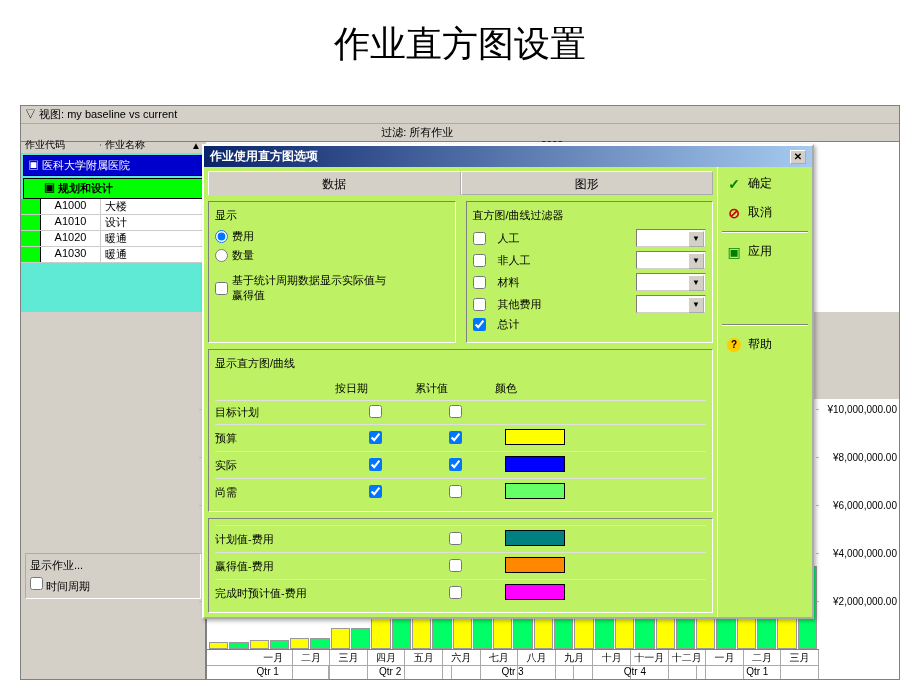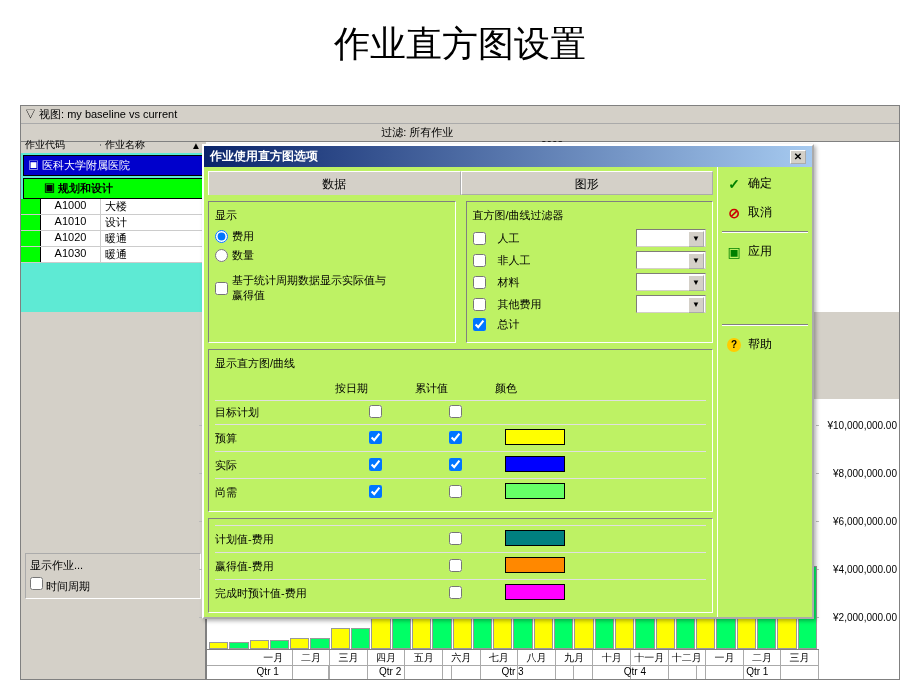--- a/index.html
+++ b/index.html
@@ -37,21 +37,21 @@
     .panel-title { font-size: 11px; margin-bottom: 4px; }
     .radio-row { display: flex; gap: 10px; font-size: 11px; }
     .check-row { font-size: 11px; display: flex; align-items: center; gap: 4px; }
     
     .chart-area { flex: 1; background: #fff; position: relative; border-left: 1px solid #808080; }
     .chart-bars { position: absolute; bottom: 30px; left: 0; right: 80px; height: 230px; display: flex; align-items: flex-end; gap: 1px; padding: 0 2px; }
     .bar-group { flex: 1; display: flex; align-items: flex-end; gap: 1px; height: 100%; }
     .bar { flex: 1; }
     .bar-yellow { background: #ffff00; border: 1px solid #999; }
     .bar-green { background: #00ff66; border: 1px solid #999; }
-    .y-axis { position: absolute; right: 0; top: 16px; bottom: 30px; width: 80px; }
+    .y-axis { position: absolute; right: 0; top: 0; bottom: 30px; width: 80px; }
     .y-label { position: absolute; right: 2px; font-size: 10px; white-space: nowrap; }
     .y-line { position: absolute; left: -620px; right: 80px; border-top: 1px dashed #bbb; }
     .month-axis { position: absolute; bottom: 0; left: 0; right: 80px; height: 30px; display: flex; font-size: 10px; border-top: 1px solid #808080; padding-left: 48px; }
     .month-cell { flex: 1; text-align: center; border-right: 1px solid #aaa; padding-top: 1px; }
     .qtr-row { position: absolute; bottom: 0; left: 0; right: 80px; height: 14px; display: flex; font-size: 10px; }
     .qtr-cell { flex: 1; text-align: center; border-right: 1px solid #aaa; border-top: 1px solid #aaa; }
     
     
     .dialog { position: absolute; left: 202px; top: 144px; width: 612px; background: #bef264; border: 2px outset #fff; z-index: 100; box-shadow: 2px 2px 4px rgba(0,0,0,0.3); }
     .dialog-title { background: linear-gradient(to right, #0a246a, #a6caf0); color: #fff; padding: 2px 6px; font-size: 12px; font-weight: bold; display: flex; align-items: center; }

